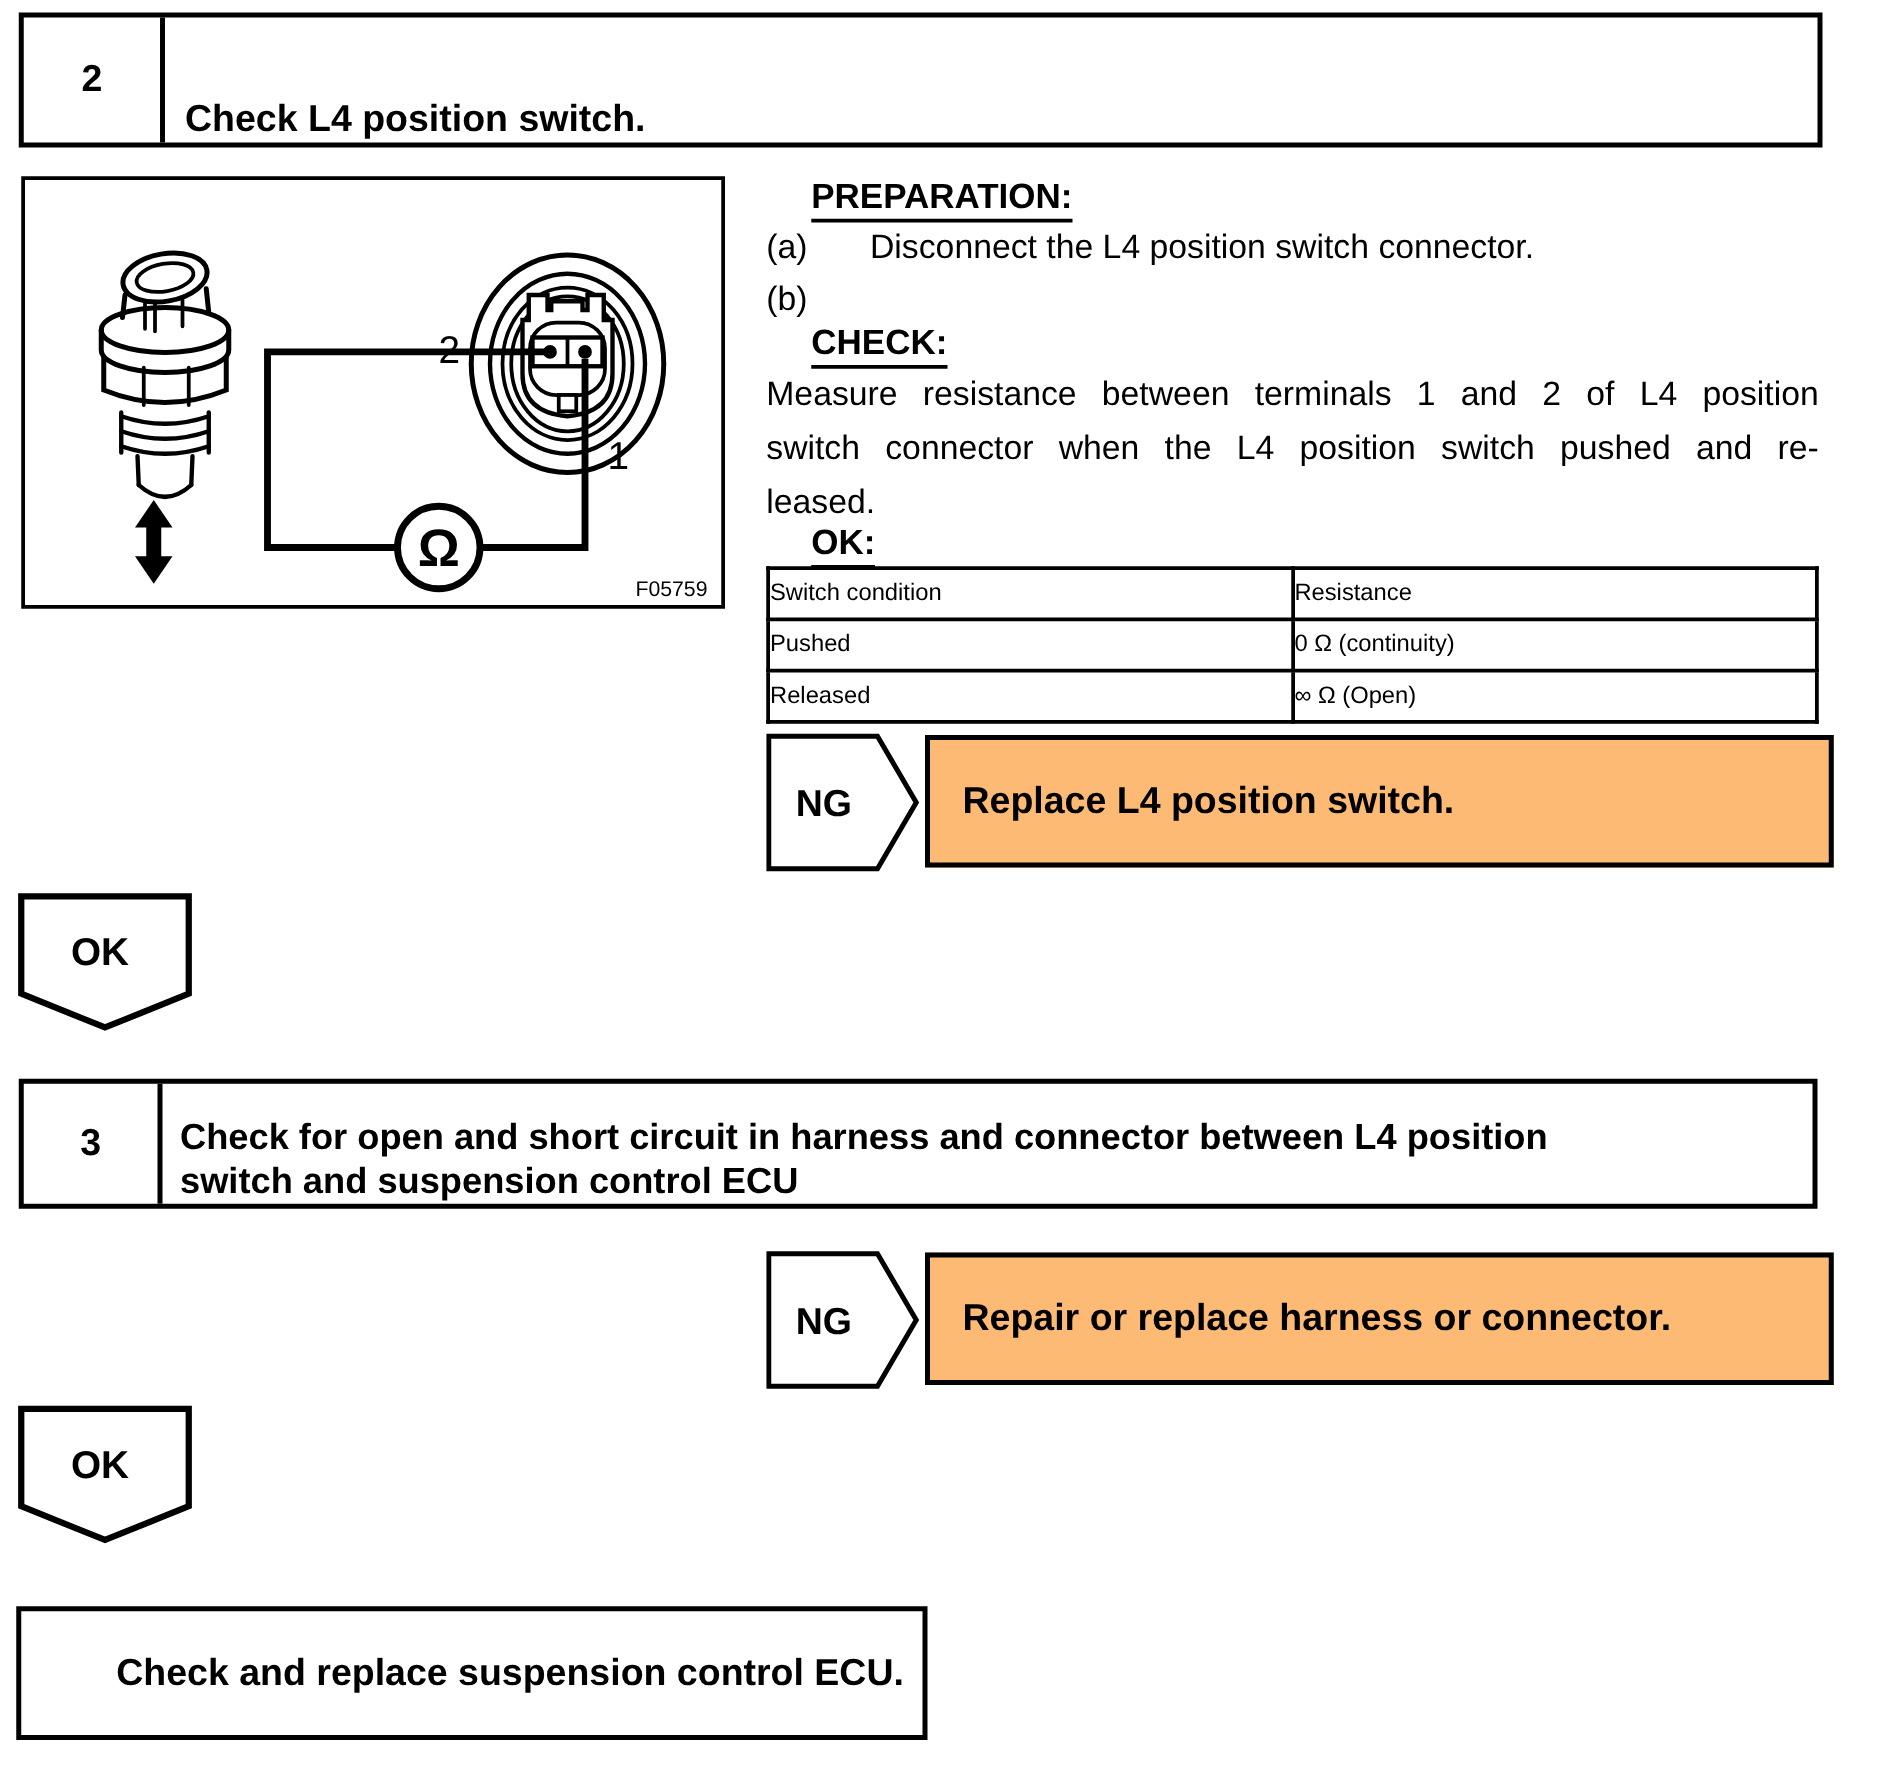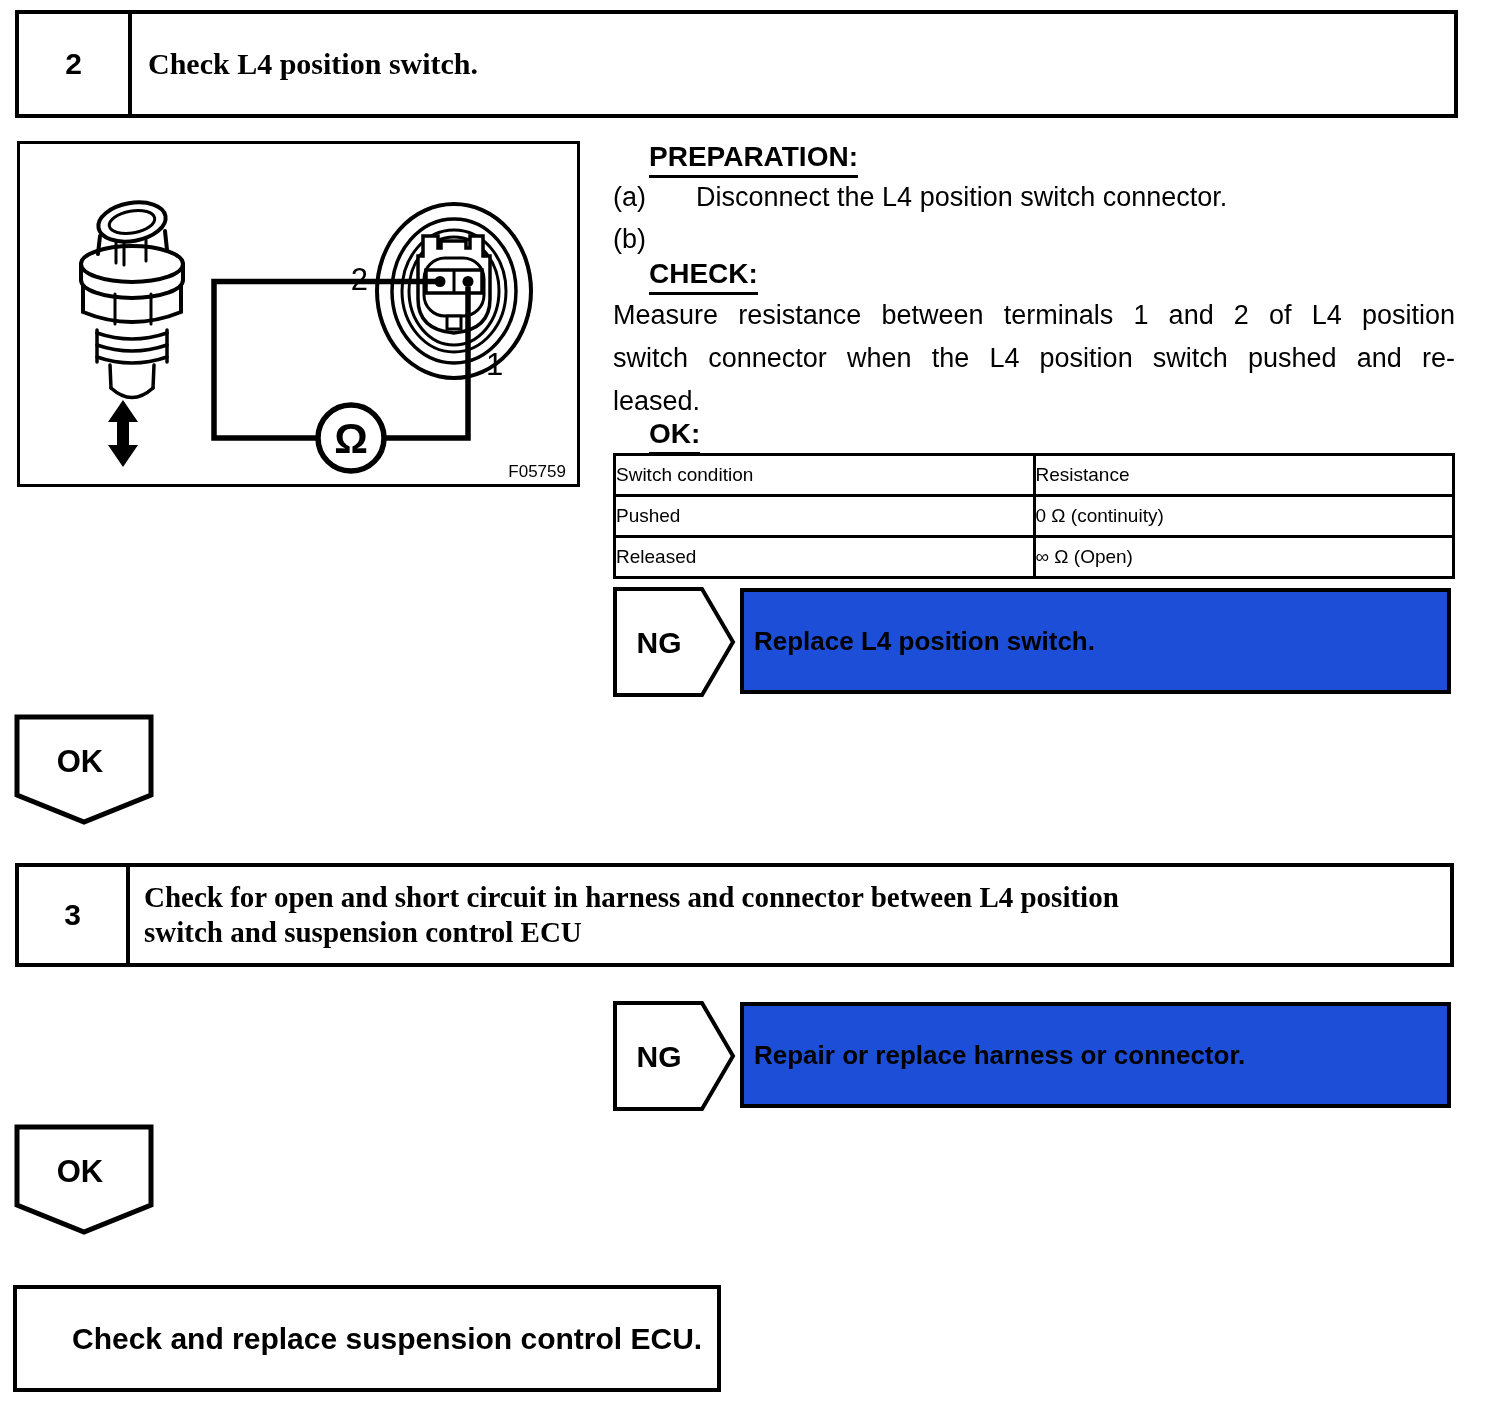--- a/index.html
+++ b/index.html
@@ -12,22 +12,22 @@
   .abs { position:absolute; }
 
   
   .step-box { border:4px solid #000; display:flex; background:#fff; }
   .step-num {
     width:109px; border-right:4px solid #000;
     display:flex; align-items:center; justify-content:center;
     font-weight:bold; font-size:30px;
   }
   .step-title {
-    flex:1; display:flex; flex-direction:column; justify-content:center;
-    padding-left:16px; font-weight:bold; font-size:30px; line-height:36px;font-family:Liberation Serif, serif;
+    flex:1; display:flex; flex-direction:column; justify-content:flex-end;
+    padding-left:16px; font-weight:bold; font-size:30px; line-height:36px;
   }
 
   
   #diagram-box { left:17px; top:141px; width:557px; height:340px; border:3px solid #000; }
 
   
   #right-col { left:613px; top:138px; width:842px; height:445px; }
   .sec-heading {
     position:absolute; left:0;
     font-size:28px; font-weight:bold; line-height:30px;
@@ -41,30 +41,30 @@
   
   #ok-table { position:absolute; left:0; top:315px; width:842px; border-collapse:collapse; table-layout:fixed; }
   #ok-table td {
     border:3px solid #000; height:38px;
     text-align:left; vertical-align:middle;
     font-size:19px; padding:0;
   }
 
   
   .result-box {
-    border:4px solid #000; background:#1d4ed8;
+    border:4px solid #000; background:#fdba74;
     display:flex; align-items:center;
-    padding-left:10px; font-weight:bold; font-size:26px;
+    padding-left:26px; font-weight:bold; font-size:30px;
   }
 
   
   #final-box {
     left:13px; top:1285px; width:645px; height:99px;
     border:4px solid #000; display:flex; align-items:center;
-    padding-left:55px; font-weight:bold; font-size:30px;
+    padding-left:76px; font-weight:bold; font-size:30px;
   }
 
   svg text { fill:#000; font-family:"Liberation Sans", sans-serif; }
 </style>
 </head>
 <body>
 
 <div class="abs step-box" id="step2-box" style="left:15px; top:10px; width:1435px; height:100px;">
   <div class="step-num">2</div>
   <div class="step-title">

